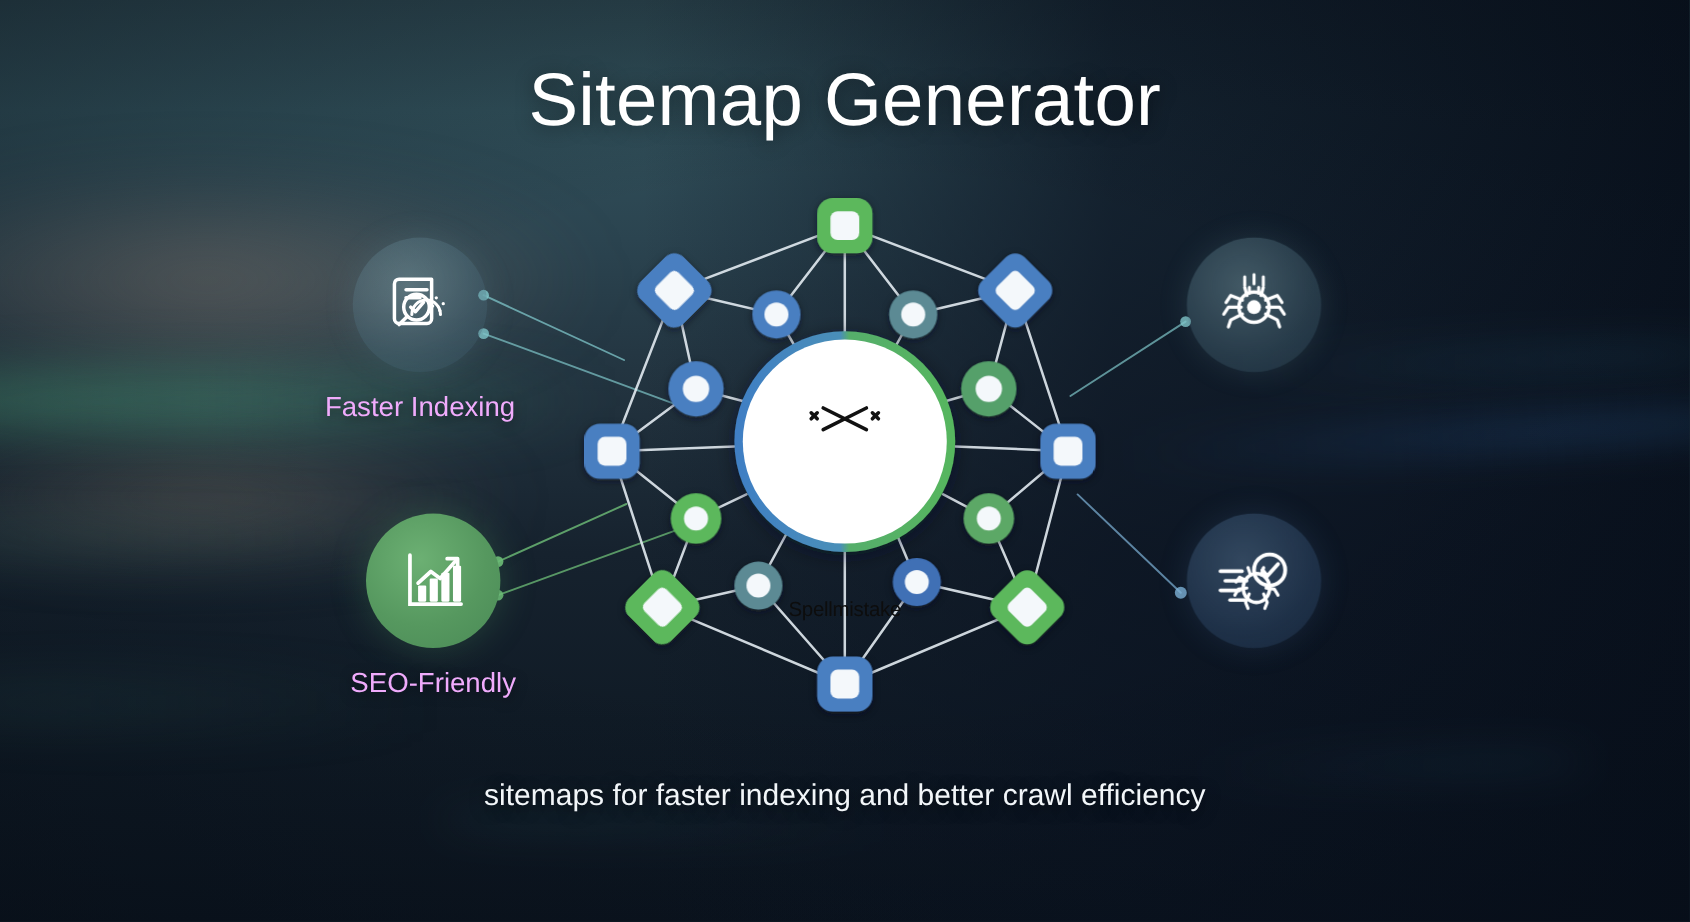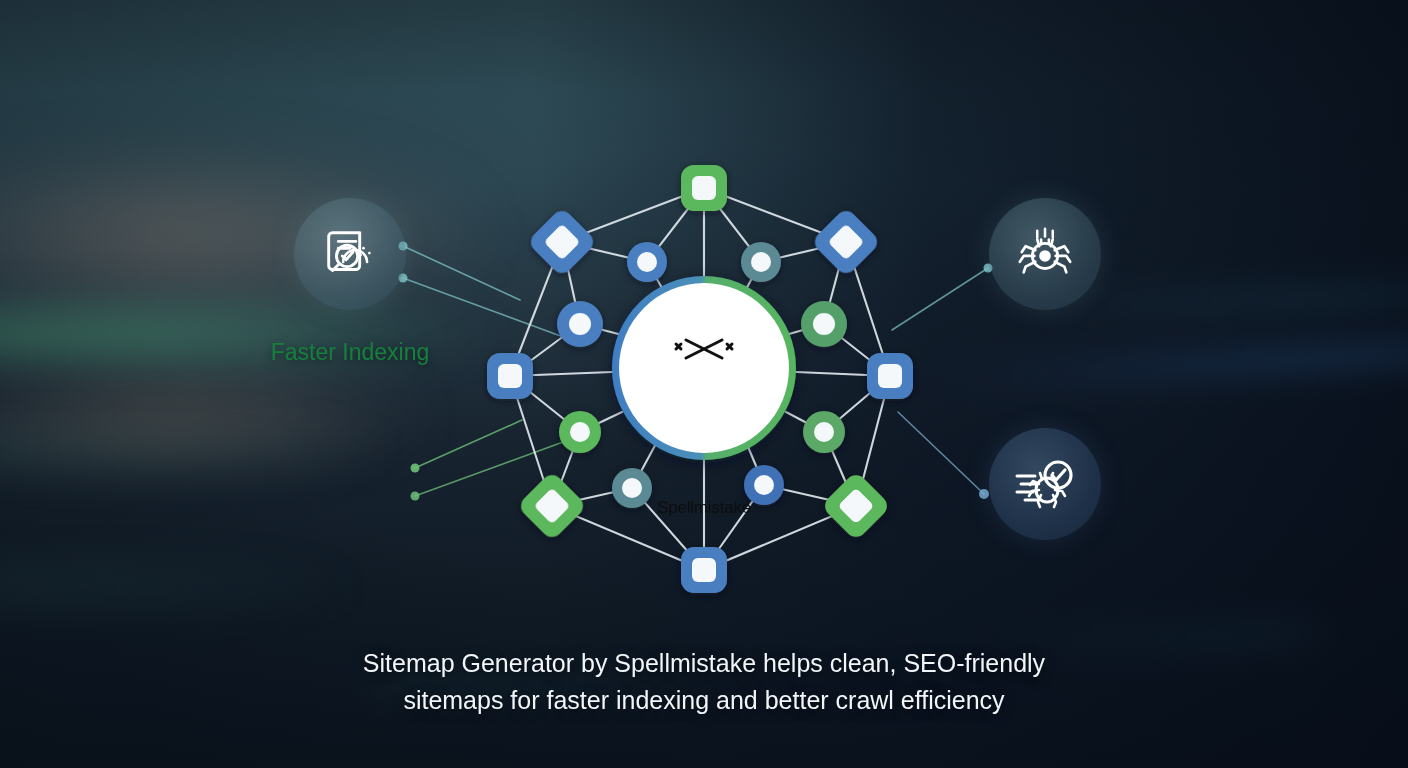--- a/index.html
+++ b/index.html
@@ -116,21 +116,21 @@
   }
   .feat-circle.green {
     background:radial-gradient(circle at 40% 34%, #6cb073, #56985f 55%, #4a8a56 100%);
     box-shadow:0 0 30px rgba(90,170,110,.26);
   }
   .feat-circle.navy {
     background:radial-gradient(circle at 42% 36%, rgba(86,118,150,.52), rgba(56,86,122,.44) 60%, rgba(44,70,104,.38) 100%);
     box-shadow:0 0 26px rgba(80,120,170,.18);
   }
   .feat-label {
-    margin-top:27px; font-size:23px; line-height:30px; color:#15803d;
+    margin-top:14px; font-size:23px; line-height:30px; color:#f0abfc;
     text-shadow:0 2px 10px rgba(0,0,0,.5); white-space:pre-line;
   }
   #feat-indexing { left:237px; top:198px; width:226px; }
   #feat-seo      { left:248px; top:428px; width:226px; }
   #feat-crawler  { left:932px; top:198px; width:226px; }
   #feat-crawl    { left:932px; top:428px; width:226px; }
 
   
   #network { position:absolute; left:444px; top:140px; width:520px; height:480px; }
   #network svg { display:block; }
@@ -156,20 +156,21 @@
   <div class="bg-haze2"></div>
   <div class="aur aur-g1"></div>
   <div class="aur aur-g2"></div>
   <div class="aur aur-g3"></div>
   <div class="str str-1"></div>
   <div class="str str-2"></div>
   <div class="str str-3"></div>
   <div class="str str-4"></div>
   <div class="bg-vig"></div>
 
+  <h1 class="title">Sitemap Generator</h1>
 
   <svg id="connectors" width="1408" height="768" style="position:absolute;inset:0;">
     <g stroke-linecap="round" fill="none">
       <line x1="403" y1="246" x2="520" y2="300" stroke="#7fc6c9" stroke-width="1.6" opacity=".75"></line>
       <line x1="403" y1="278" x2="566" y2="338" stroke="#7fc6c9" stroke-width="1.6" opacity=".70"></line>
       <circle cx="403" cy="246" r="4.5" fill="#7fc6c9" opacity=".85"></circle>
       <circle cx="403" cy="278" r="4.5" fill="#7fc6c9" opacity=".80"></circle>
 
       <line x1="415" y1="468" x2="522" y2="420" stroke="#6fbf78" stroke-width="1.6" opacity=".80"></line>
       <line x1="415" y1="496" x2="574" y2="438" stroke="#6fbf78" stroke-width="1.6" opacity=".75"></line>
@@ -337,20 +338,40 @@
           <circle cx="46" cy="26" r="1.4"></circle>
             <circle cx="52" cy="31" r="1.4"></circle>
           <circle cx="49" cy="37" r="1.4"></circle>
             <circle cx="43" cy="33" r="1.3"></circle>
         </g>
       </svg>
     </div>
     <div class="feat-label">Faster Indexing</div>
   </div>
 
+  <div class="feat" id="feat-seo">
+    <div class="feat-circle green">
+      <svg width="62" height="62" viewBox="0 0 64 64">
+        <g stroke="#ffffff" stroke-width="3.2" stroke-linecap="round" fill="none">
+          <polyline points="12,10 12,52 56,52"></polyline>
+        </g>
+        <g fill="#ffffff">
+          <rect x="19" y="36" width="7" height="14" rx="1"></rect>
+          <rect x="29" y="30" width="7" height="20" rx="1"></rect>
+          <rect x="39" y="25" width="7" height="25" rx="1"></rect>
+          <rect x="49" y="19" width="7" height="31" rx="1"></rect>
+        </g>
+        <g stroke="#ffffff" stroke-width="3.2" stroke-linecap="round" stroke-linejoin="round" fill="none">
+          <polyline points="19,34 30,24 38,30 52,14"></polyline>
+          <polyline points="44,13 53,13 53,22"></polyline>
+        </g>
+      </svg>
+    </div>
+    <div class="feat-label">SEO-Friendly</div>
+  </div>
 
   <div class="feat" id="feat-crawler">
     <div class="feat-circle teal">
       <svg width="62" height="62" viewBox="0 0 64 64">
         <g stroke="#ffffff" stroke-width="2.6" stroke-linecap="round" fill="none">
           <line x1="24" y1="8" x2="24" y2="15"></line>
           <line x1="32" y1="6" x2="32" y2="14"></line>
           <line x1="40" y1="8" x2="40" y2="15"></line>
           <line x1="28" y1="17" x2="28" y2="22"></line>
           <line x1="36" y1="17" x2="36" y2="22"></line>
@@ -391,17 +412,16 @@
           <path d="M38 27 L40 21"></path>
         </g>
         <ellipse cx="34" cy="38" rx="11" ry="12" fill="none" stroke="#ffffff" stroke-width="3"></ellipse>
         <circle cx="45" cy="23" r="13" fill="none" stroke="#ffffff" stroke-width="3.2"></circle>
         <polyline points="39,23 43,28 52,18" fill="none" stroke="#ffffff" stroke-width="3.2" stroke-linecap="round" stroke-linejoin="round"></polyline>
       </svg>
     </div>
   </div>
 
   <div class="caption">
-    <div>Sitemap Generator by Spellmistake helps clean, SEO-friendly</div>
     <div>sitemaps for faster indexing and better crawl efficiency</div>
   </div>
 
 </div>
 
 </body></html>

